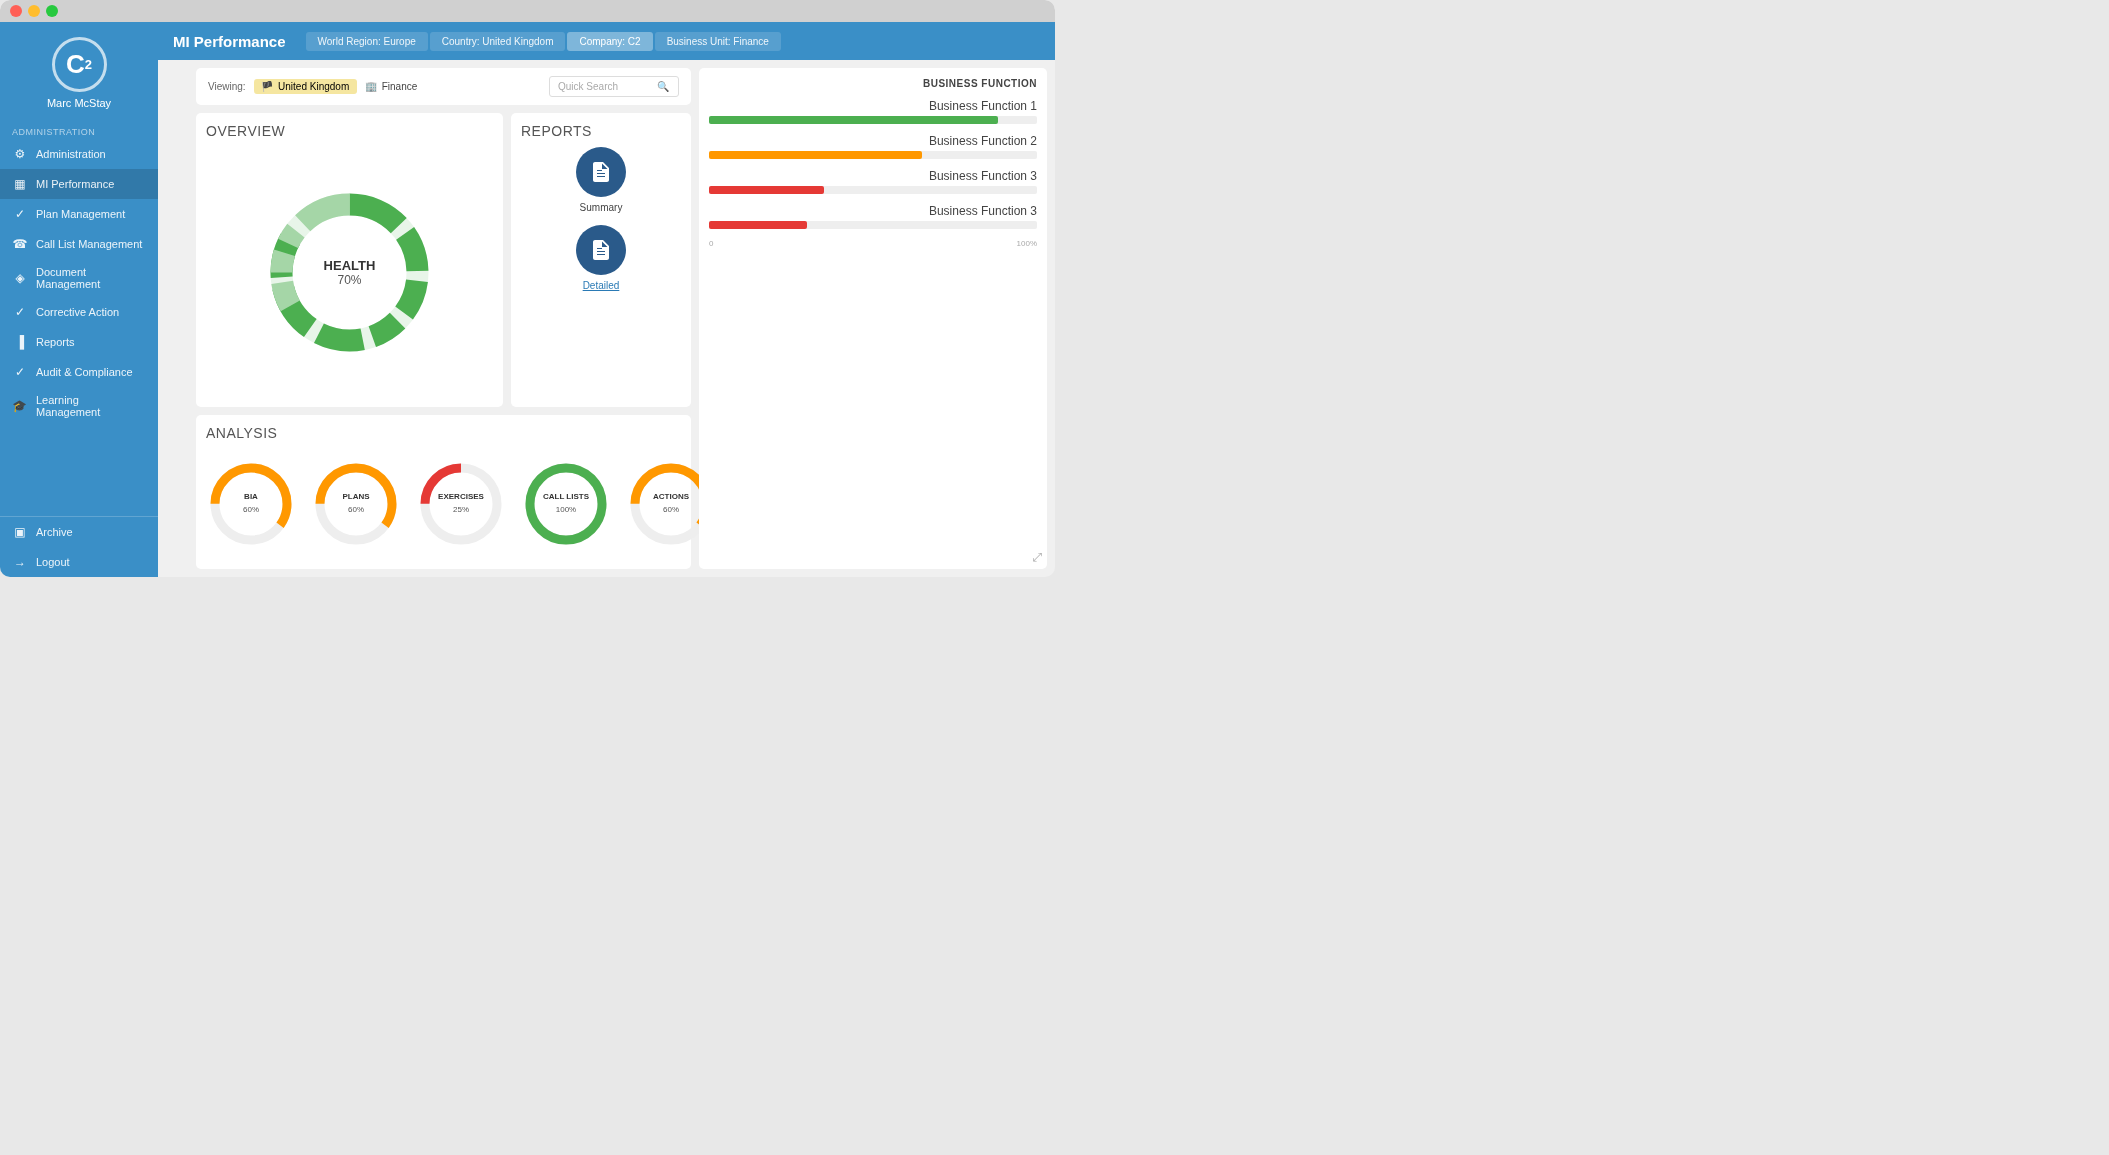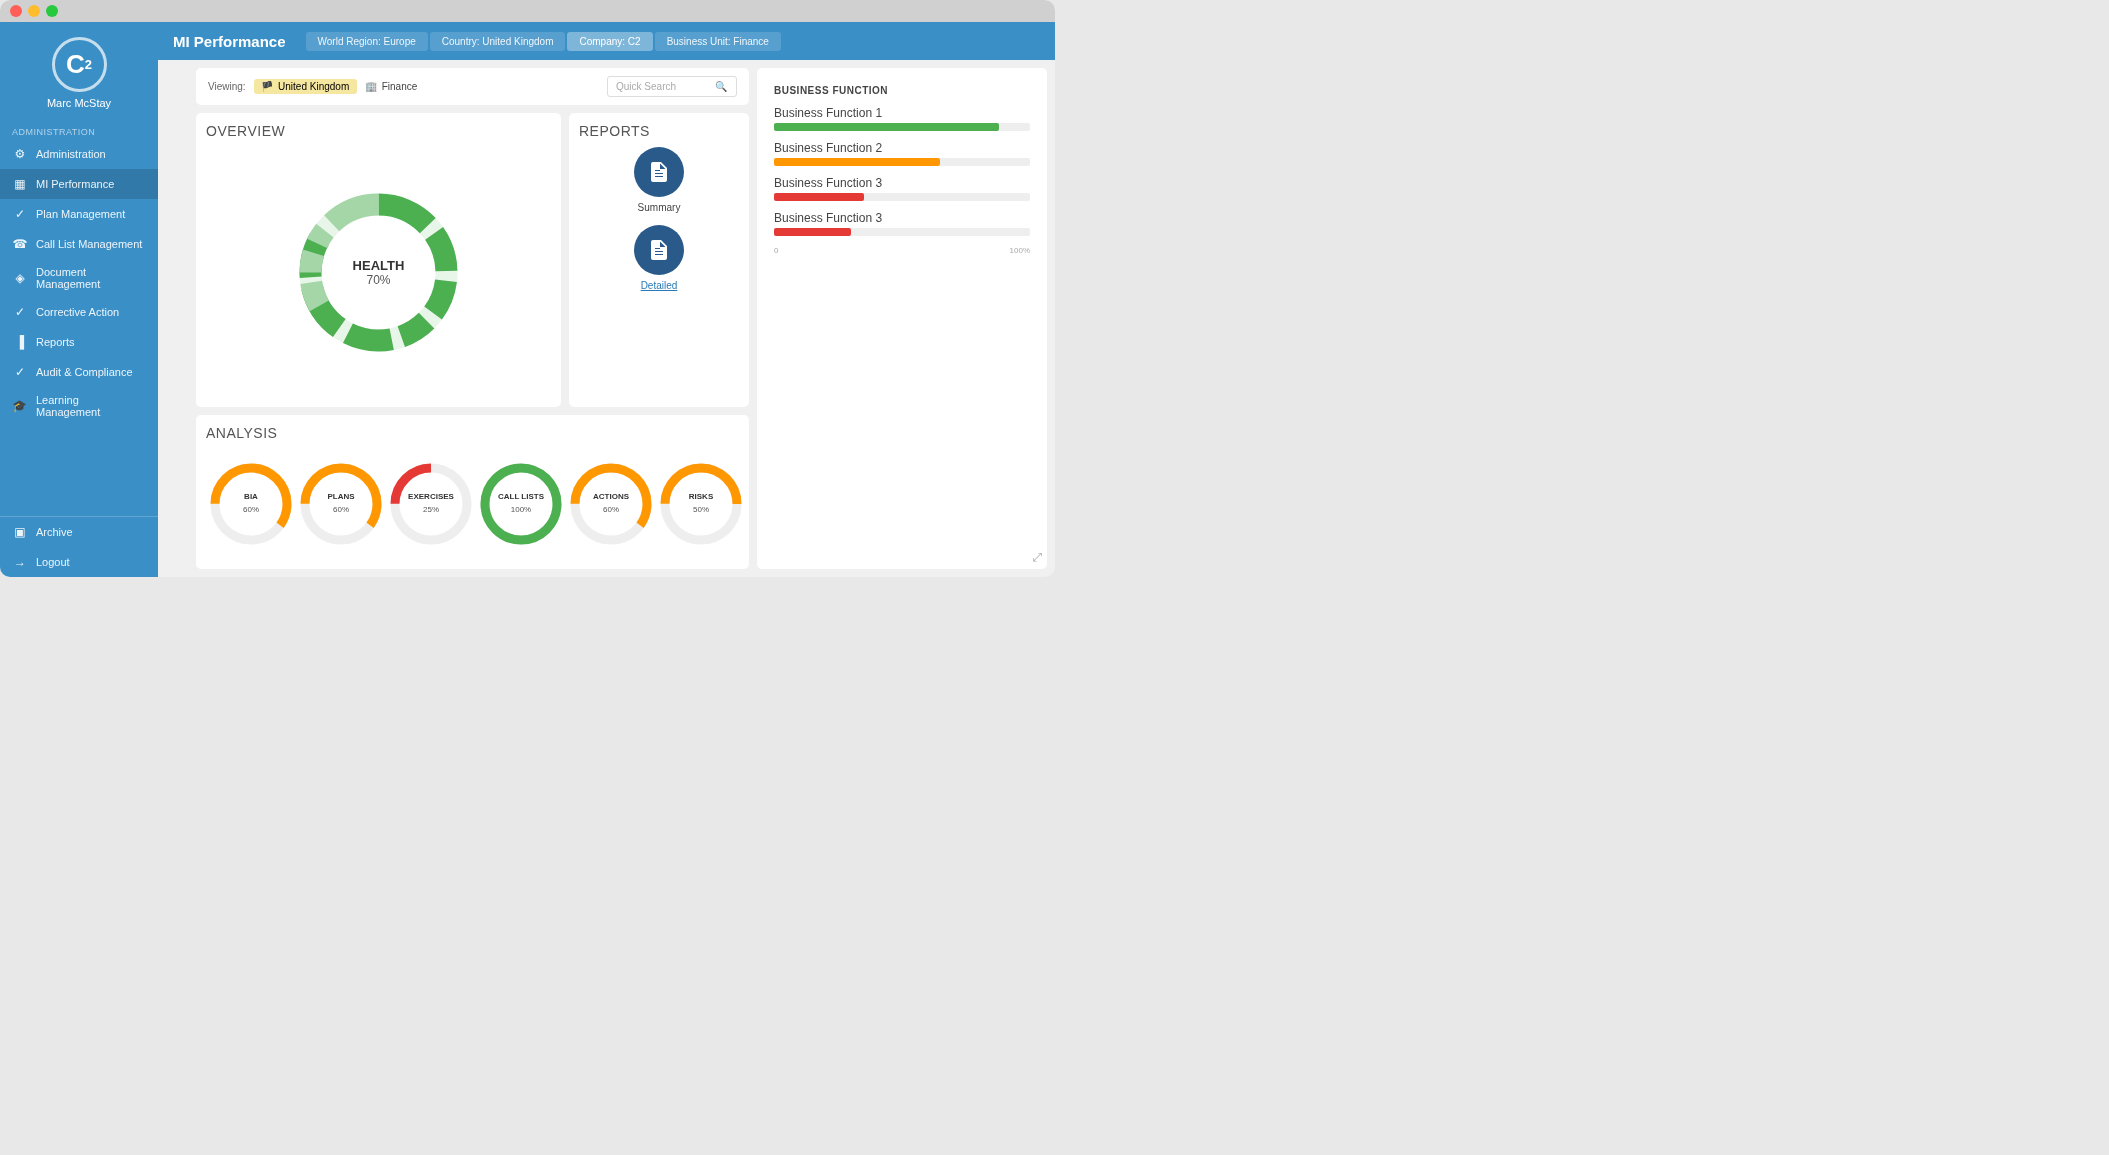--- a/index.html
+++ b/index.html
@@ -66,32 +66,32 @@
 
     
     .reports-panel { background: white; border-radius: 5px; padding: 10px; width: 180px; flex-shrink: 0; }
     .report-item { display: flex; flex-direction: column; align-items: center; margin-bottom: 12px; cursor: pointer; }
     .report-icon { width: 50px; height: 50px; border-radius: 50%; background: #2a5a8a; display: flex; align-items: center; justify-content: center; margin-bottom: 5px; }
     .report-icon svg { width: 24px; height: 24px; fill: white; }
     .report-label { font-size: 10px; color: #444; }
     .report-label-link { font-size: 10px; color: #2a7ab5; text-decoration: underline; cursor: pointer; }
 
     
-    .bf-panel { width: 290px; flex-shrink: 0; background: white; border-radius: 5px; padding: 17px; overflow-y: auto; }
+    .bf-panel { width: 348px; flex-shrink: 0; background: white; border-radius: 5px; padding: 10px; overflow-y: auto; text-align: right; }
     .bf-title { font-size: 10px; font-weight: 700; color: #444; letter-spacing: 0.5px; margin-bottom: 10px; }
     .bf-item { margin-bottom: 10px; }
     .bf-item-name { font-size: 12px; color: #444; margin-bottom: 3px; font-weight: 500; }
     .bf-bar-track { background: #eee; height: 8px; border-radius: 2px; position: relative; }
     .bf-bar-fill { height: 8px; border-radius: 2px; }
     .bf-axis { display: flex; justify-content: space-between; font-size: 8px; color: #aaa; margin-top: 6px; }
     .expand-btn { position: absolute; bottom: 5px; right: 5px; color: #aaa; font-size: 12px; cursor: pointer; }
 
     
     .analysis-panel { background: white; border-radius: 5px; padding: 10px; }
-    .analysis-charts { display: flex; justify-content: space-around; padding: 10px 0; text-align: center; }
+    .analysis-charts { display: flex; gap: 15px; justify-content: space-around; padding: 10px 0; text-align: center; }
     .mini-donut-wrap { display: flex; flex-direction: column; align-items: center; }
     .mini-donut-container { position: relative; width: 90px; height: 90px; }
 
     svg text { font-family: -apple-system, BlinkMacSystemFont, 'Segoe UI', Arial, sans-serif; }
   </style>
 </head>
 <body>
 
 <div class="window-chrome">
   <div class="chrome-btn chrome-red"></div>

